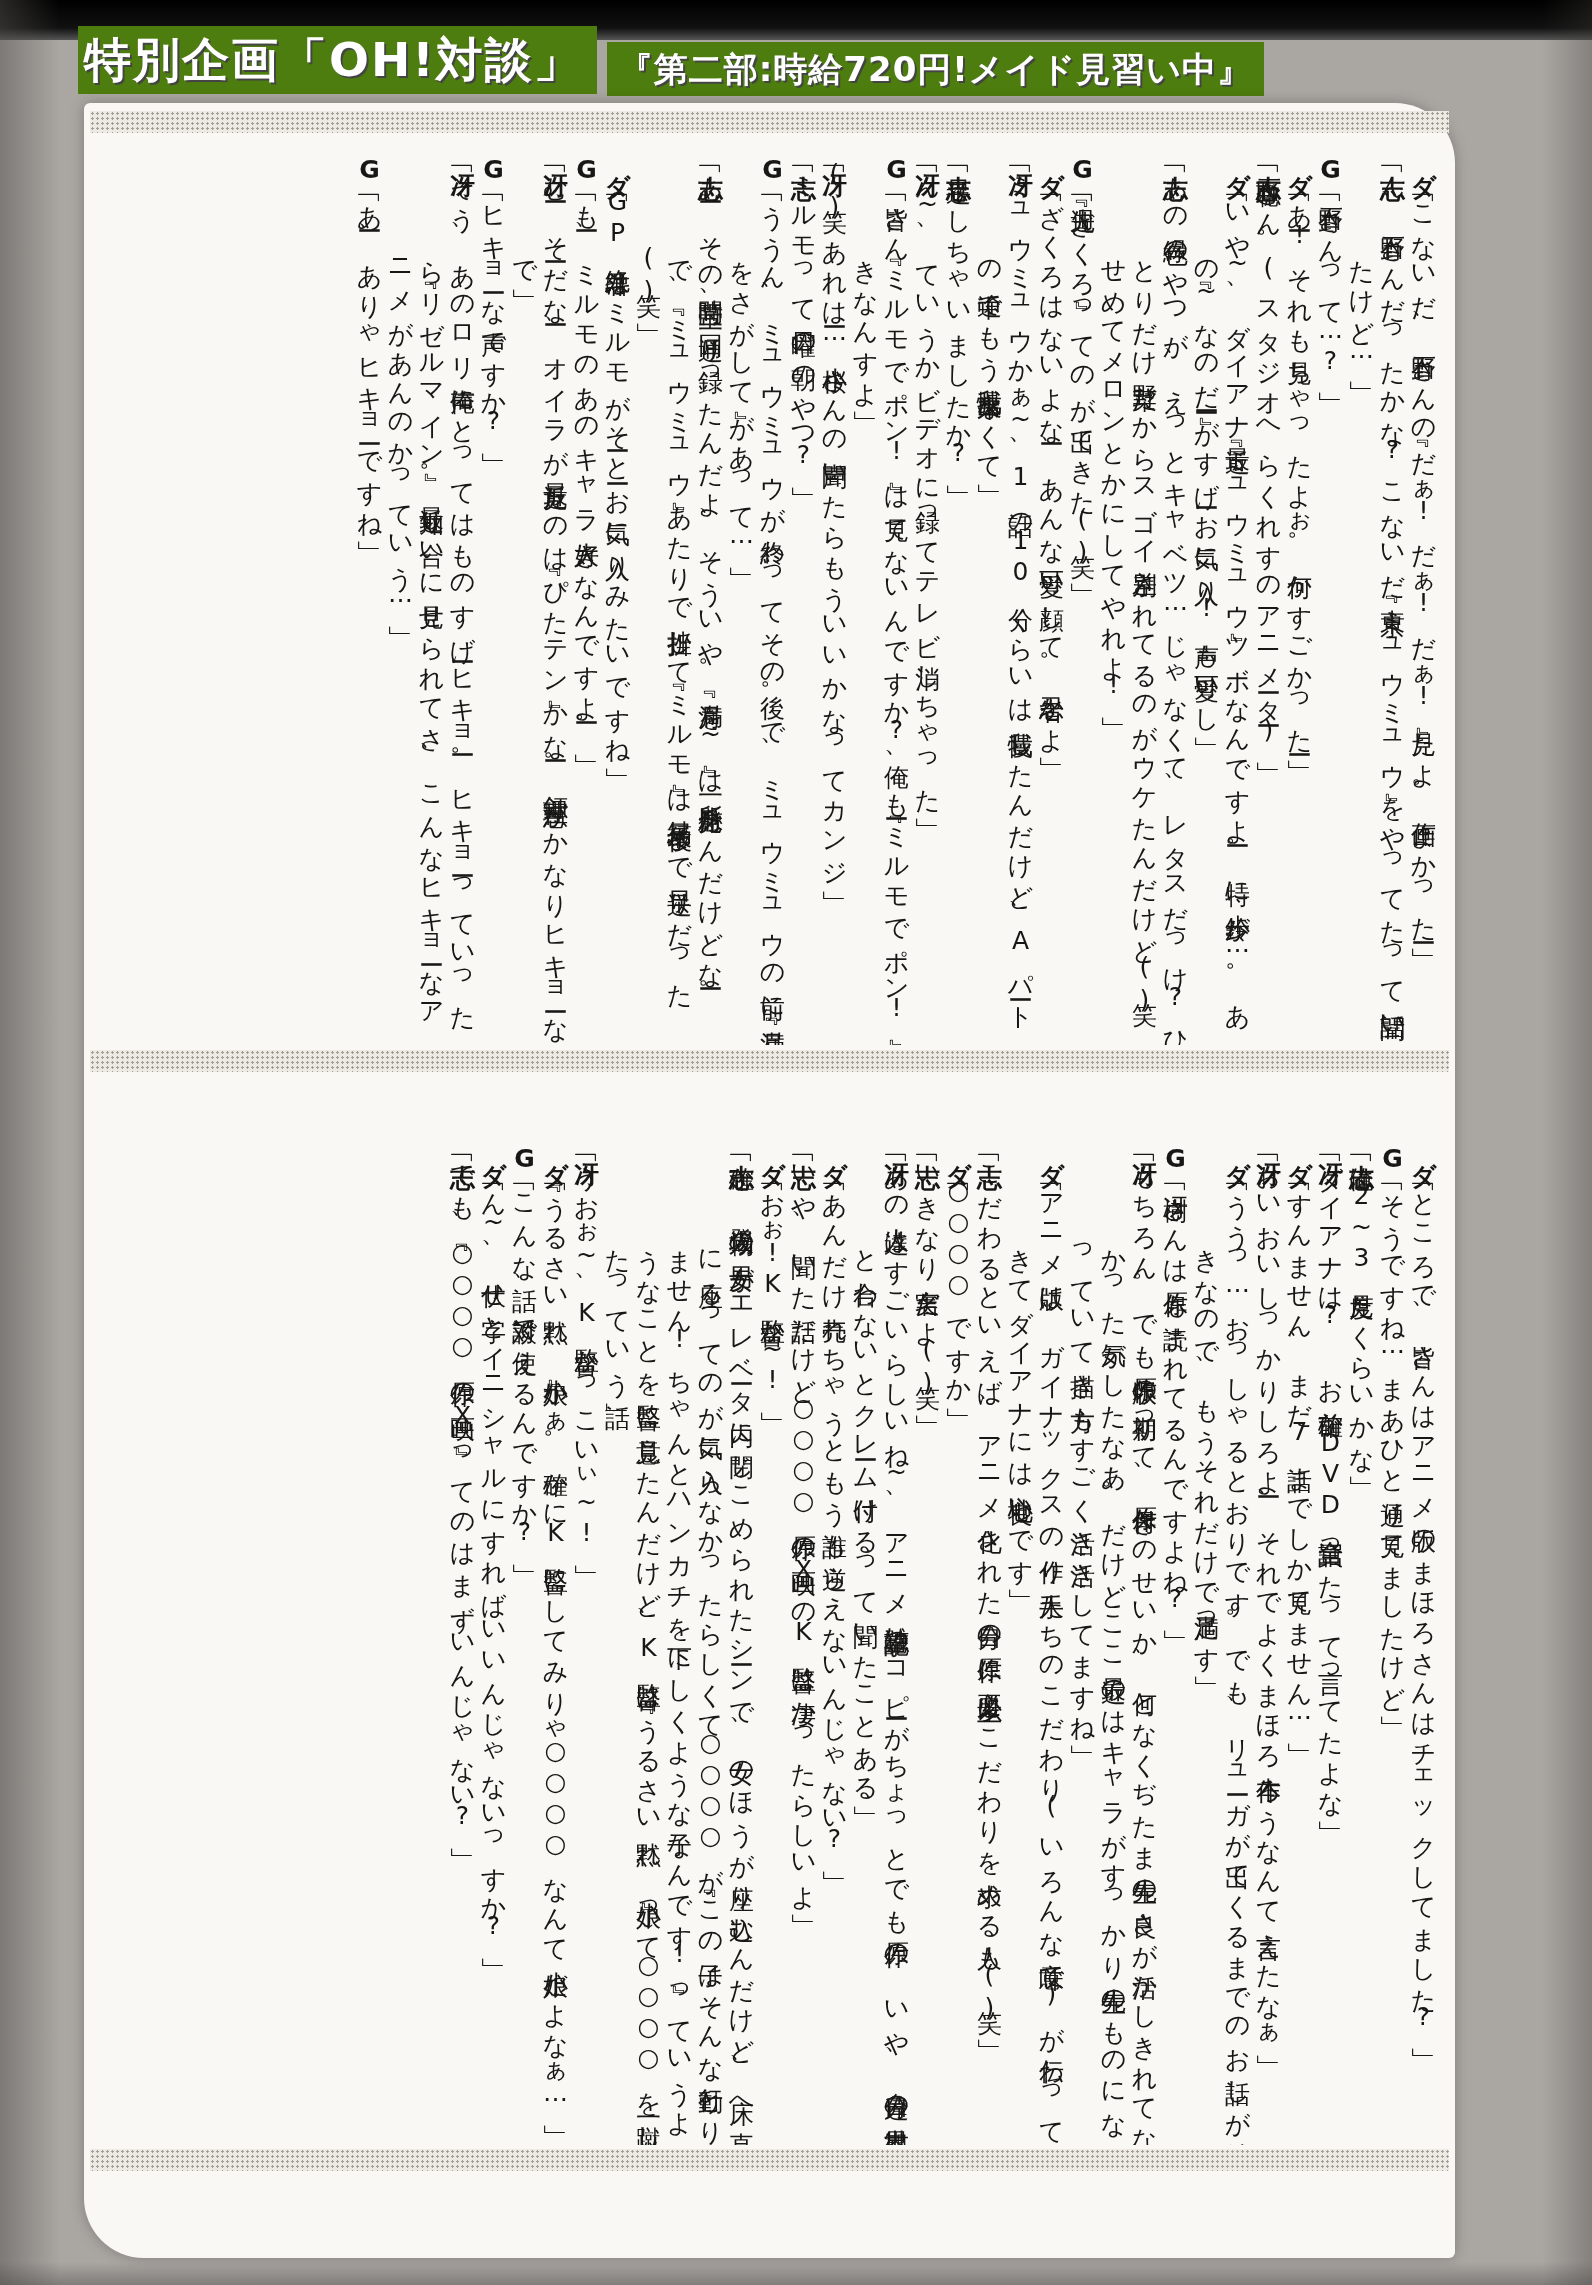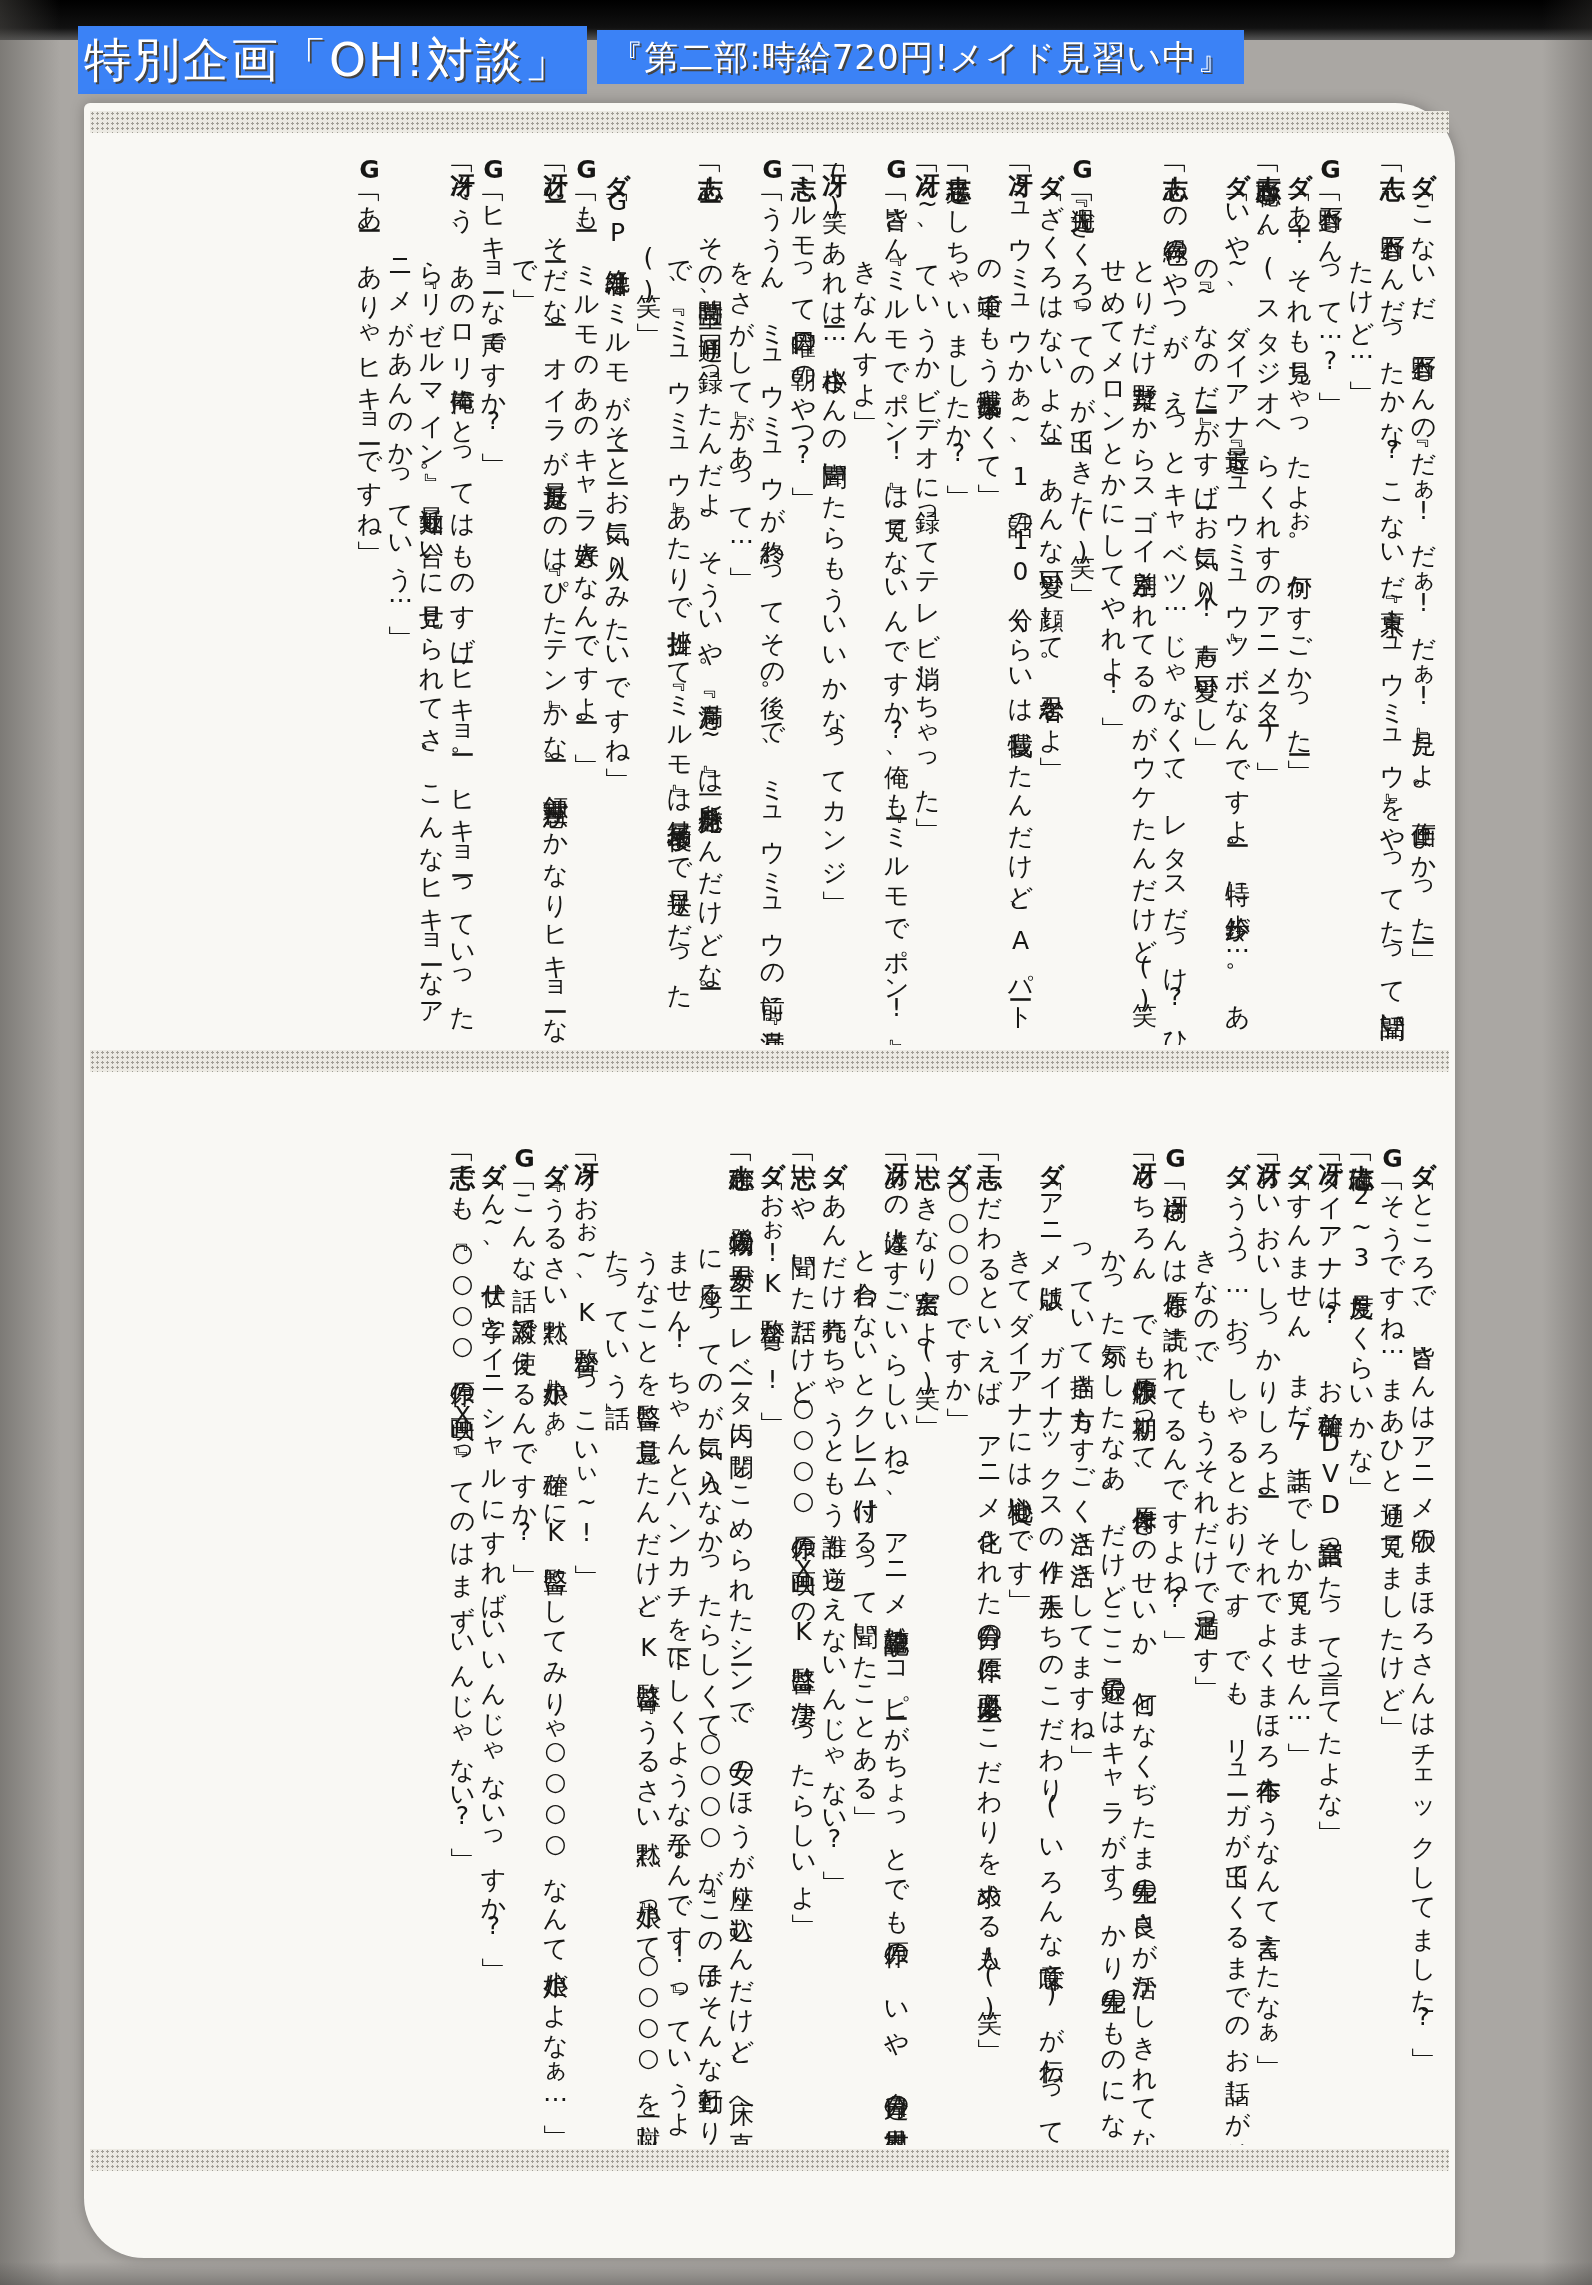--- a/index.html
+++ b/index.html
@@ -9,23 +9,23 @@
     font-family:"DejaVu Sans","Liberation Sans",sans-serif;
   }
   
   .scan-top{position:absolute;left:0;top:0;width:1592px;height:40px;background:linear-gradient(#000 0%,#111 70%,#555 100%);}
   .scan-right{position:absolute;right:0;top:0;width:50px;height:2286px;background:linear-gradient(90deg,rgba(0,0,0,0) 0%,rgba(60,58,55,.35) 100%);}
   .scan-bottom{position:absolute;left:0;bottom:0;width:1592px;height:24px;background:linear-gradient(rgba(0,0,0,0),rgba(60,58,55,.4));}
   .scan-left{position:absolute;left:0;top:0;width:60px;height:2286px;background:linear-gradient(90deg,rgba(80,78,74,.5),rgba(0,0,0,0));}
 
   
   .header{position:absolute;left:78px;top:26px;display:flex;align-items:flex-start;white-space:nowrap;}
-  .hbar{background:#3b82f6;color:#fff;font-weight:normal;}
+  .hbar{background:#4d7c0f;color:#fff;font-weight:bold;}
   .hbar.main{font-size:47px;line-height:64px;padding:2px 14px 2px 6px;letter-spacing:2px;text-shadow:2px 2px 0 #444;}
-  .hbar.sub{font-size:34px;line-height:46px;padding:4px 12px;margin-left:10px;margin-top:4px;letter-spacing:1px;text-shadow:2px 2px 0 #444;}
+  .hbar.sub{font-size:34px;line-height:46px;padding:4px 12px;margin-left:10px;margin-top:16px;letter-spacing:1px;text-shadow:2px 2px 0 #444;}
 
   
   .card{
     position:absolute;left:84px;top:103px;width:1371px;height:2155px;
     background:#f9f8f4;border-radius:6px 60px 6px 60px;
     box-shadow:0 0 14px rgba(0,0,0,.25);
   }
   .halftone{
     position:absolute;left:6px;right:6px;height:22px;
     background-color:#eceae3;

